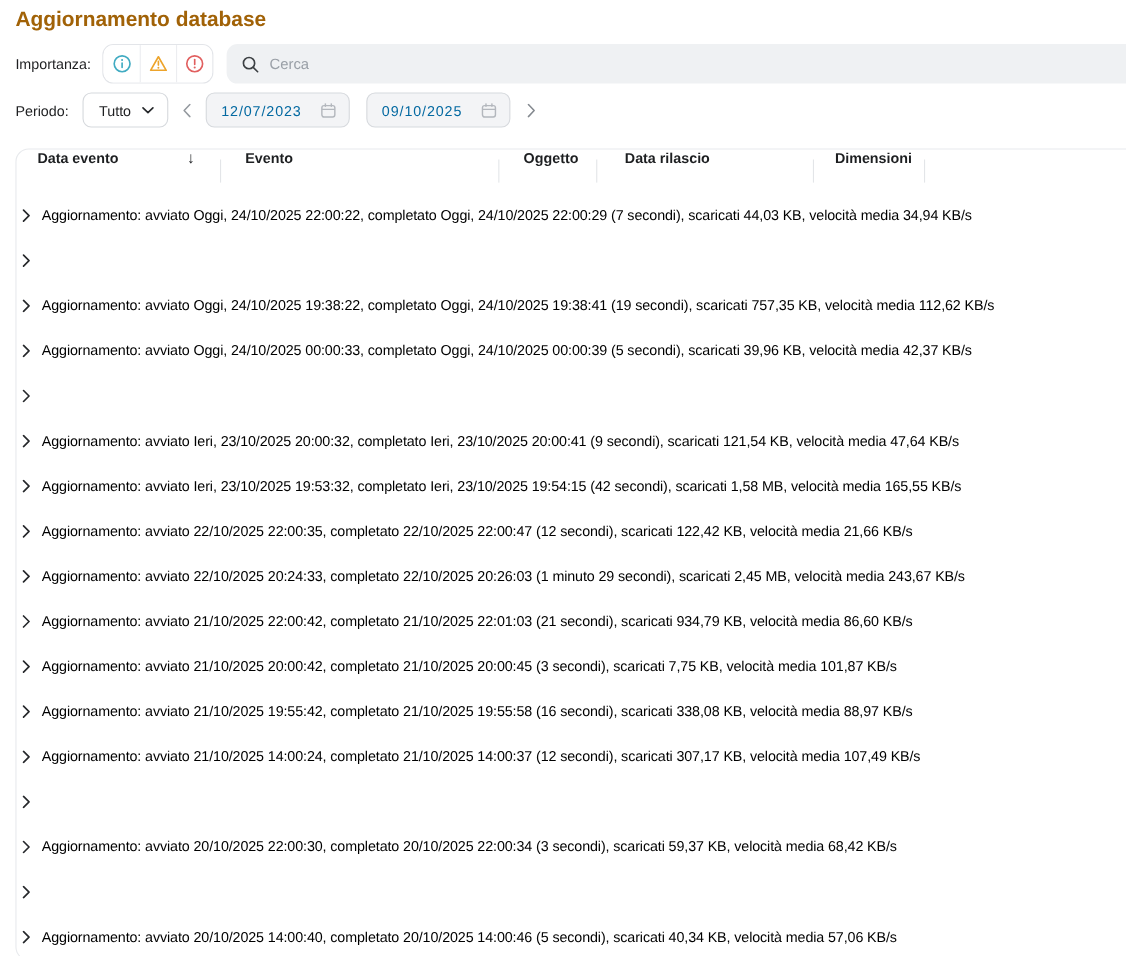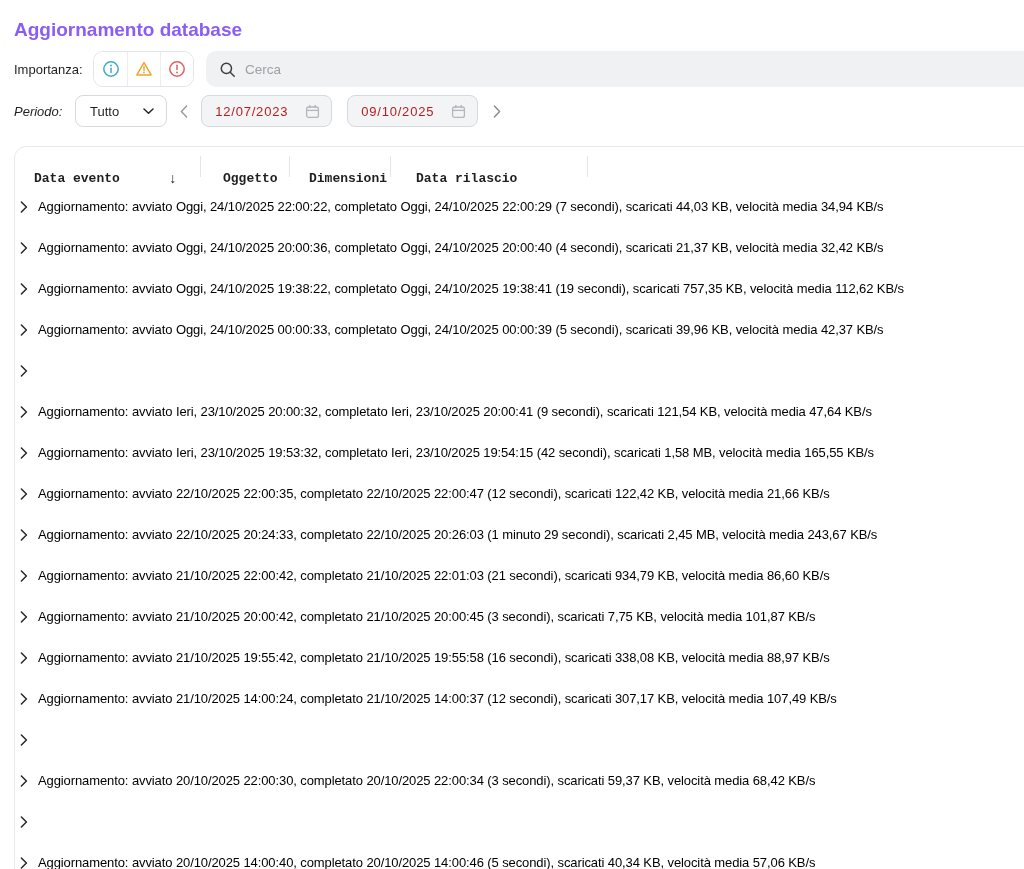--- a/index.html
+++ b/index.html
@@ -7,21 +7,21 @@
   body {
     width: 1024px; height: 869px; overflow: hidden;
     font-family: "Liberation Sans", "DejaVu Sans", sans-serif;
     color: #1e1f21; position: relative;
   }
   .page { padding: 6px 0 0 14px; }
 
   
   .title {
     font-size: 19px; font-weight: 700; letter-spacing: 0;
-    color: #8b5cf6; margin-top: 13px;
+    color: #a16207; margin-top: 2px;
   }
 
   
   .frow1 { display: flex; align-items: center; margin-top: 16px; height: 24px; }
   .flabel { font-size: 13px; color: #1e1f21; }
   .frow1 .flabel { width: 79px; flex: 0 0 auto; }
 
   .seg-group {
     display: flex; align-items: stretch; height: 36px;
     border: 1px solid #e3e5e9; border-radius: 10px; background: #fff;
@@ -48,51 +48,51 @@
   .search svg { flex: 0 0 auto; }
   .search input {
     flex: 1; border: none; outline: none; background: transparent;
     font-family: inherit; font-size: 13.5px; color: #1e1f21;
     margin-left: 9px; height: 100%;
   }
   .search input::placeholder { color: #9aa0a7; }
 
   
   .frow2 { display: flex; align-items: center; margin-top: 14px; height: 32px; }
-  .frow2 .flabel { width: 61px; flex: 0 0 auto; font-style: italic; }
+  .frow2 .flabel { width: 61px; flex: 0 0 auto; }
   .select-btn {
     height: 32px; background: #fff; border: 1px solid #d6d9dd; border-radius: 8px;
-    display: flex; align-items: center; gap: 24px; padding: 0 12px 0 14px;
+    display: flex; align-items: center; gap: 10px; padding: 0 12px 0 14px;
     font-family: inherit; font-size: 13px; color: #1e1f21; cursor: pointer;
   }
   .nav-chevron {
     width: 16px; height: 24px; background: none; border: none; cursor: pointer;
     display: flex; align-items: center; justify-content: center;
     margin: 0 9px; padding: 0;
   }
   .date-field {
     width: 131px; height: 32px; background: #f3f4f6;
     border: 1px solid #d6d9dd; border-radius: 8px;
     display: flex; align-items: center; justify-content: space-between;
     padding: 0 11px 0 13px; margin-right: 15px;
   }
   .date-field:last-of-type { margin-right: 2px; }
-  .date-text { font-size: 13px; color: #b91c1c; letter-spacing: 0.8px; }
+  .date-text { font-size: 13px; color: #0369a1; letter-spacing: 0.8px; }
 
   
   .tablewrap {
     margin-top: 19px; width: 1076px;
     border: 1px solid #e8eaed; border-radius: 12px;
     background: #fff;
   }
   .thead { display: flex; height: 39px; align-items: center; }
   .th {
     position: relative; height: 100%;
-    display: flex; align-items: flex-end; padding-left: 20px;
-    font-size: 13px; font-weight: 700; color: #1d1f21; font-family: Liberation Mono, monospace;
+    display: flex; align-items: flex-start; padding-left: 20px;
+    font-size: 13px; font-weight: 700; color: #1d1f21;
   }
   .th::after {
     content: ""; position: absolute; right: 0; top: 9px;
     width: 1px; height: 21px; background: #e3e5e8;
   }
   .th.c7::after { display: none; }
   .c1 { width: 186px; padding-left: 19px; }
   .c2 { width: 253px; padding-left: 22px; }
   .c3 { width: 170px; padding-left: 27px; }
   .c4 { width: 89px;  padding-left: 22px; }
@@ -201,49 +201,51 @@
       </svg>
     </button>
   </div>
 
   <div class="tablewrap">
     <div class="thead">
       <div class="th c1">
         <span>Data evento</span>
         <span class="sort">↓</span>
       </div>
+      <div class="th c2">
+        <span>Evento</span>
+      </div>
       <div class="th c4">
         <span>Oggetto</span>
       </div>
+      <div class="th c6">
+        <span>Data rilascio</span>
+      </div>
       <div class="th c5">
         <span>Dimensioni</span>
       </div>
-      <div class="th c6">
-        <span>Data rilascio</span>
-      </div>
       <div class="th c7"></div>
     </div>
 
     <div class="tbody">
   <div class="trow">
     <span class="chev">
       <svg width="8" height="12" viewBox="0 0 8 12">
         <polyline points="1.4,1 6.4,6 1.4,11" fill="none" stroke="#26282b" stroke-width="1.5" stroke-linecap="round" stroke-linejoin="round"></polyline>
       </svg>
     </span>
     <span class="rowtext">Aggiornamento: avviato Oggi, 24/10/2025 22:00:22, completato Oggi, 24/10/2025 22:00:29 (7 secondi), scaricati 44,03 KB, velocità media 34,94 KB/s</span>
   </div>
 
   <div class="trow">
     <span class="chev">
       <svg width="8" height="12" viewBox="0 0 8 12">
         <polyline points="1.4,1 6.4,6 1.4,11" fill="none" stroke="#26282b" stroke-width="1.5" stroke-linecap="round" stroke-linejoin="round"></polyline>
       </svg>
     </span>
-    <span class="rowtext">Aggiornamento: avviato Oggi, 24/10/2025 20:00:36, completato Oggi, 24/10/2025 20:00:40 (4 secondi), scaricati 21,37 KB, velocità media 32,42 KB/s</span>
   </div>
 
   <div class="trow">
     <span class="chev">
       <svg width="8" height="12" viewBox="0 0 8 12">
         <polyline points="1.4,1 6.4,6 1.4,11" fill="none" stroke="#26282b" stroke-width="1.5" stroke-linecap="round" stroke-linejoin="round"></polyline>
       </svg>
     </span>
     <span class="rowtext">Aggiornamento: avviato Oggi, 24/10/2025 19:38:22, completato Oggi, 24/10/2025 19:38:41 (19 secondi), scaricati 757,35 KB, velocità media 112,62 KB/s</span>
   </div>

